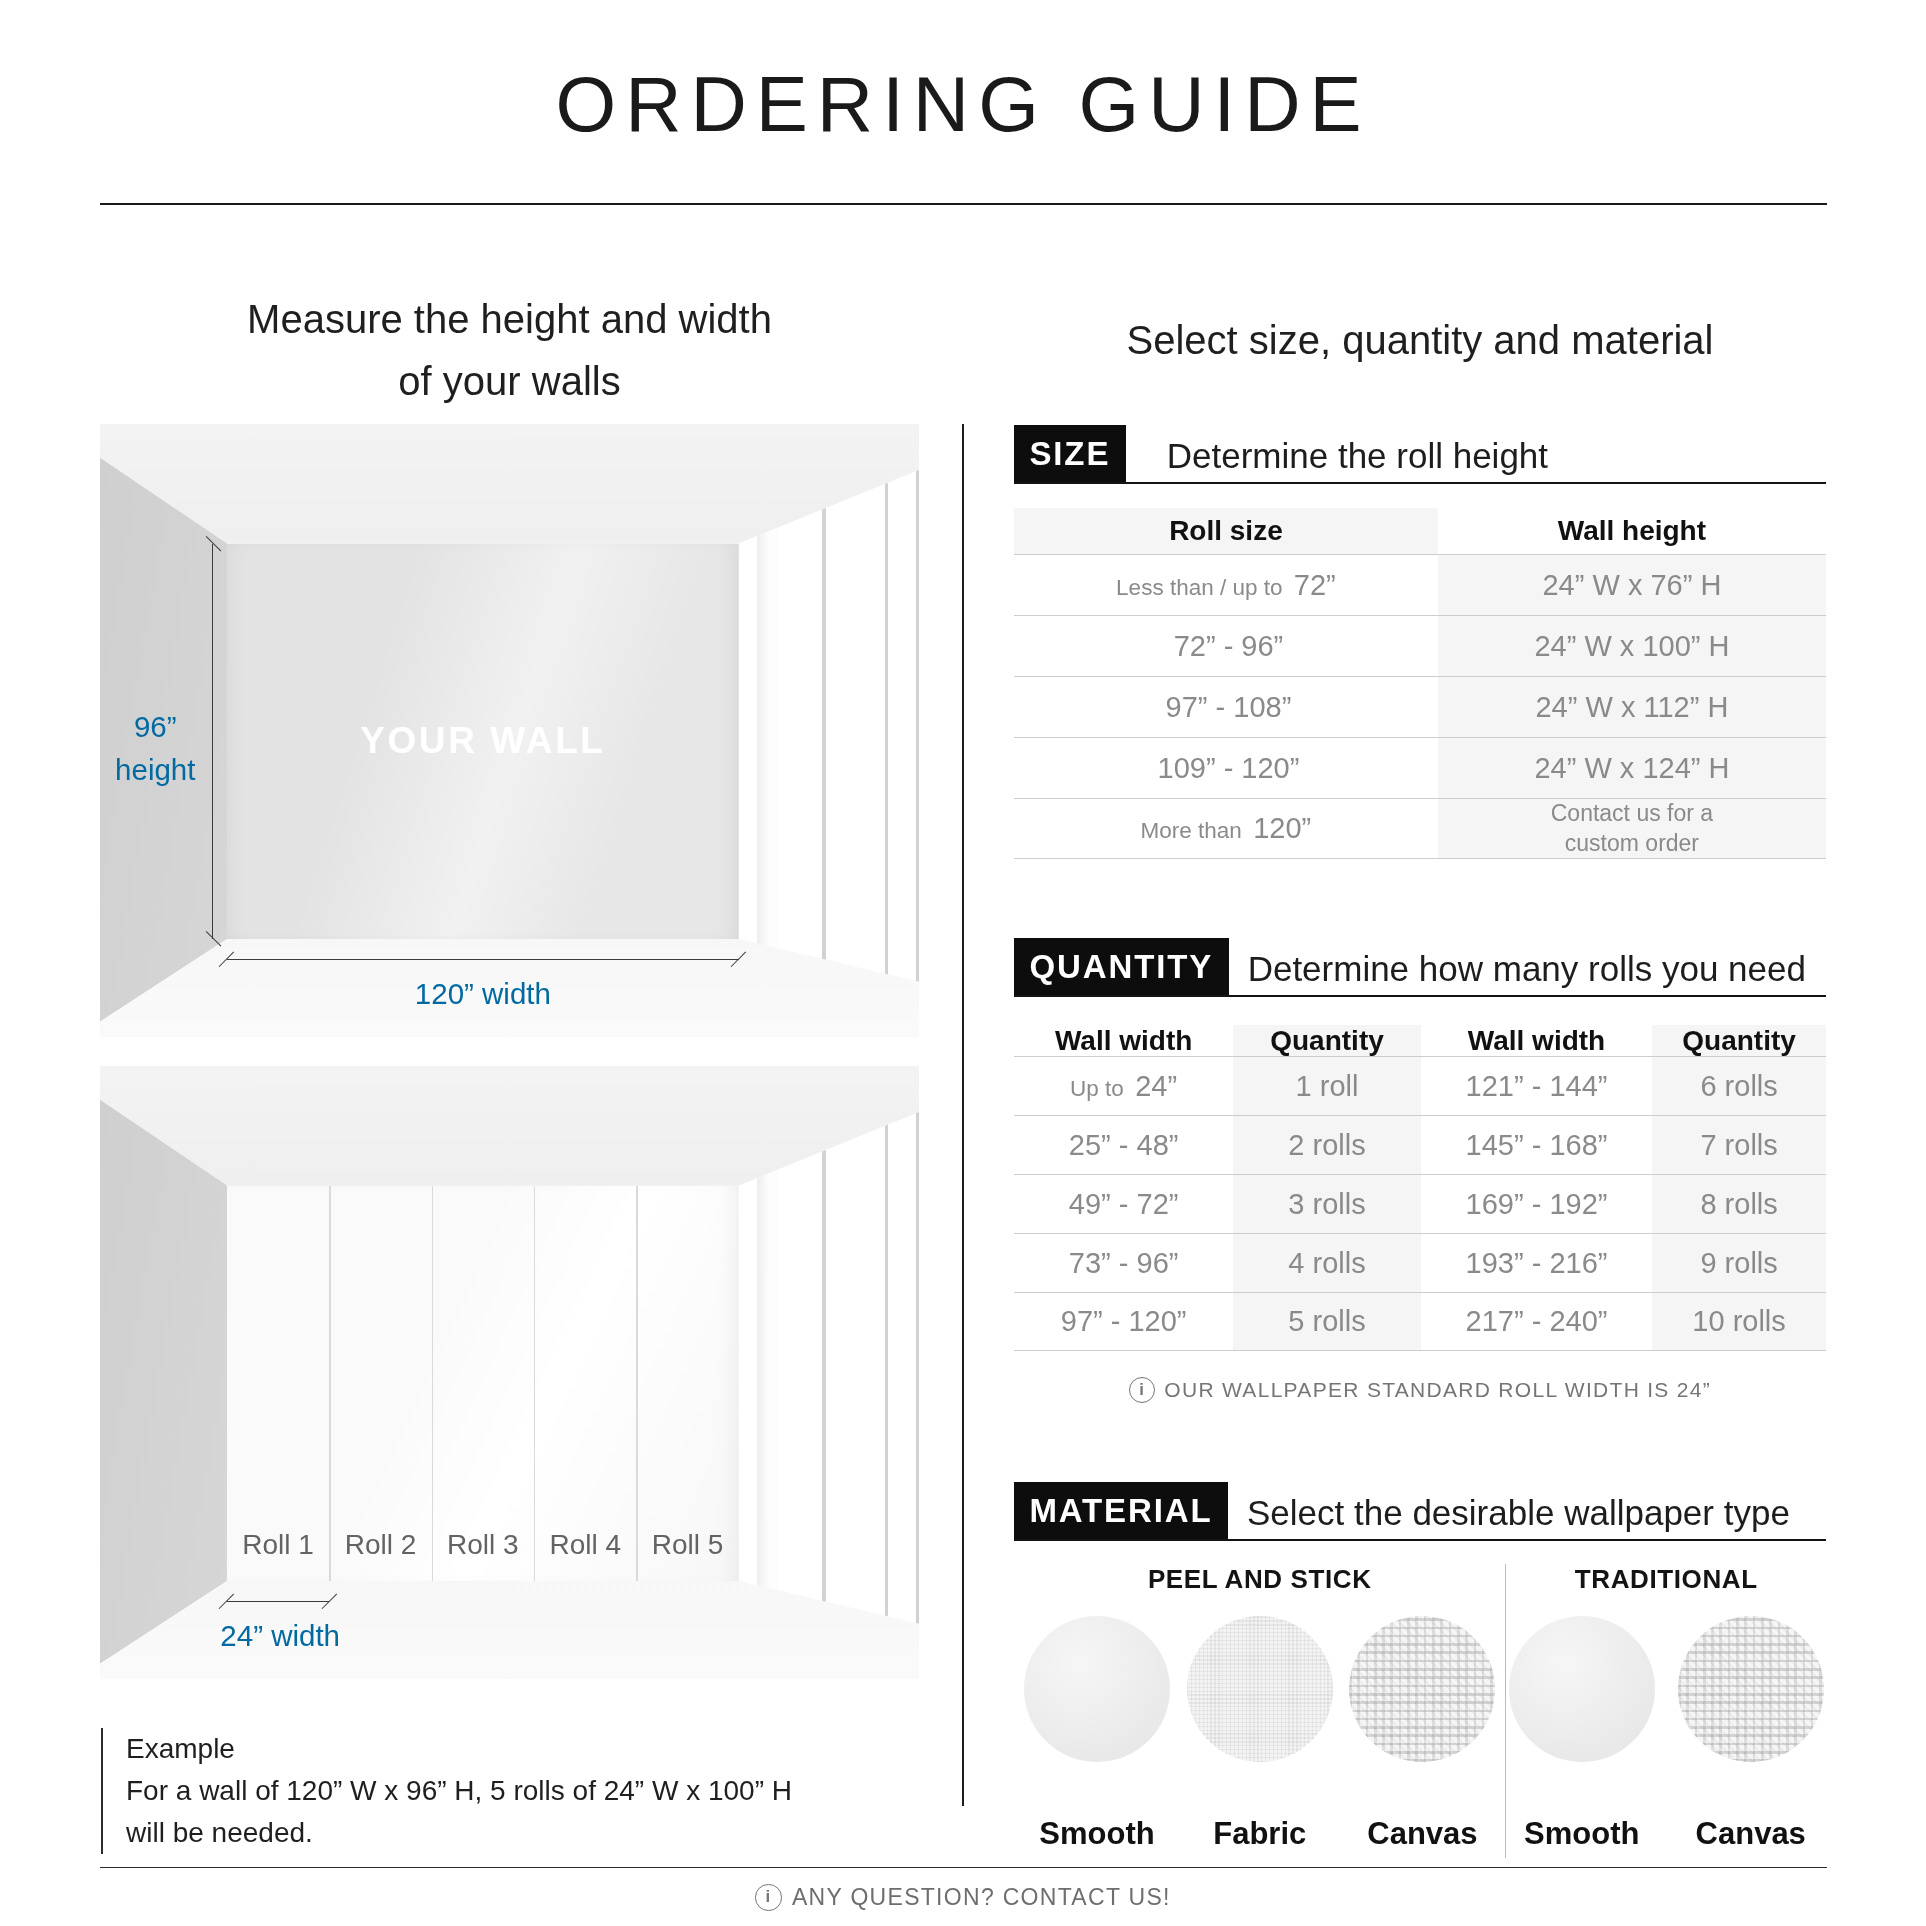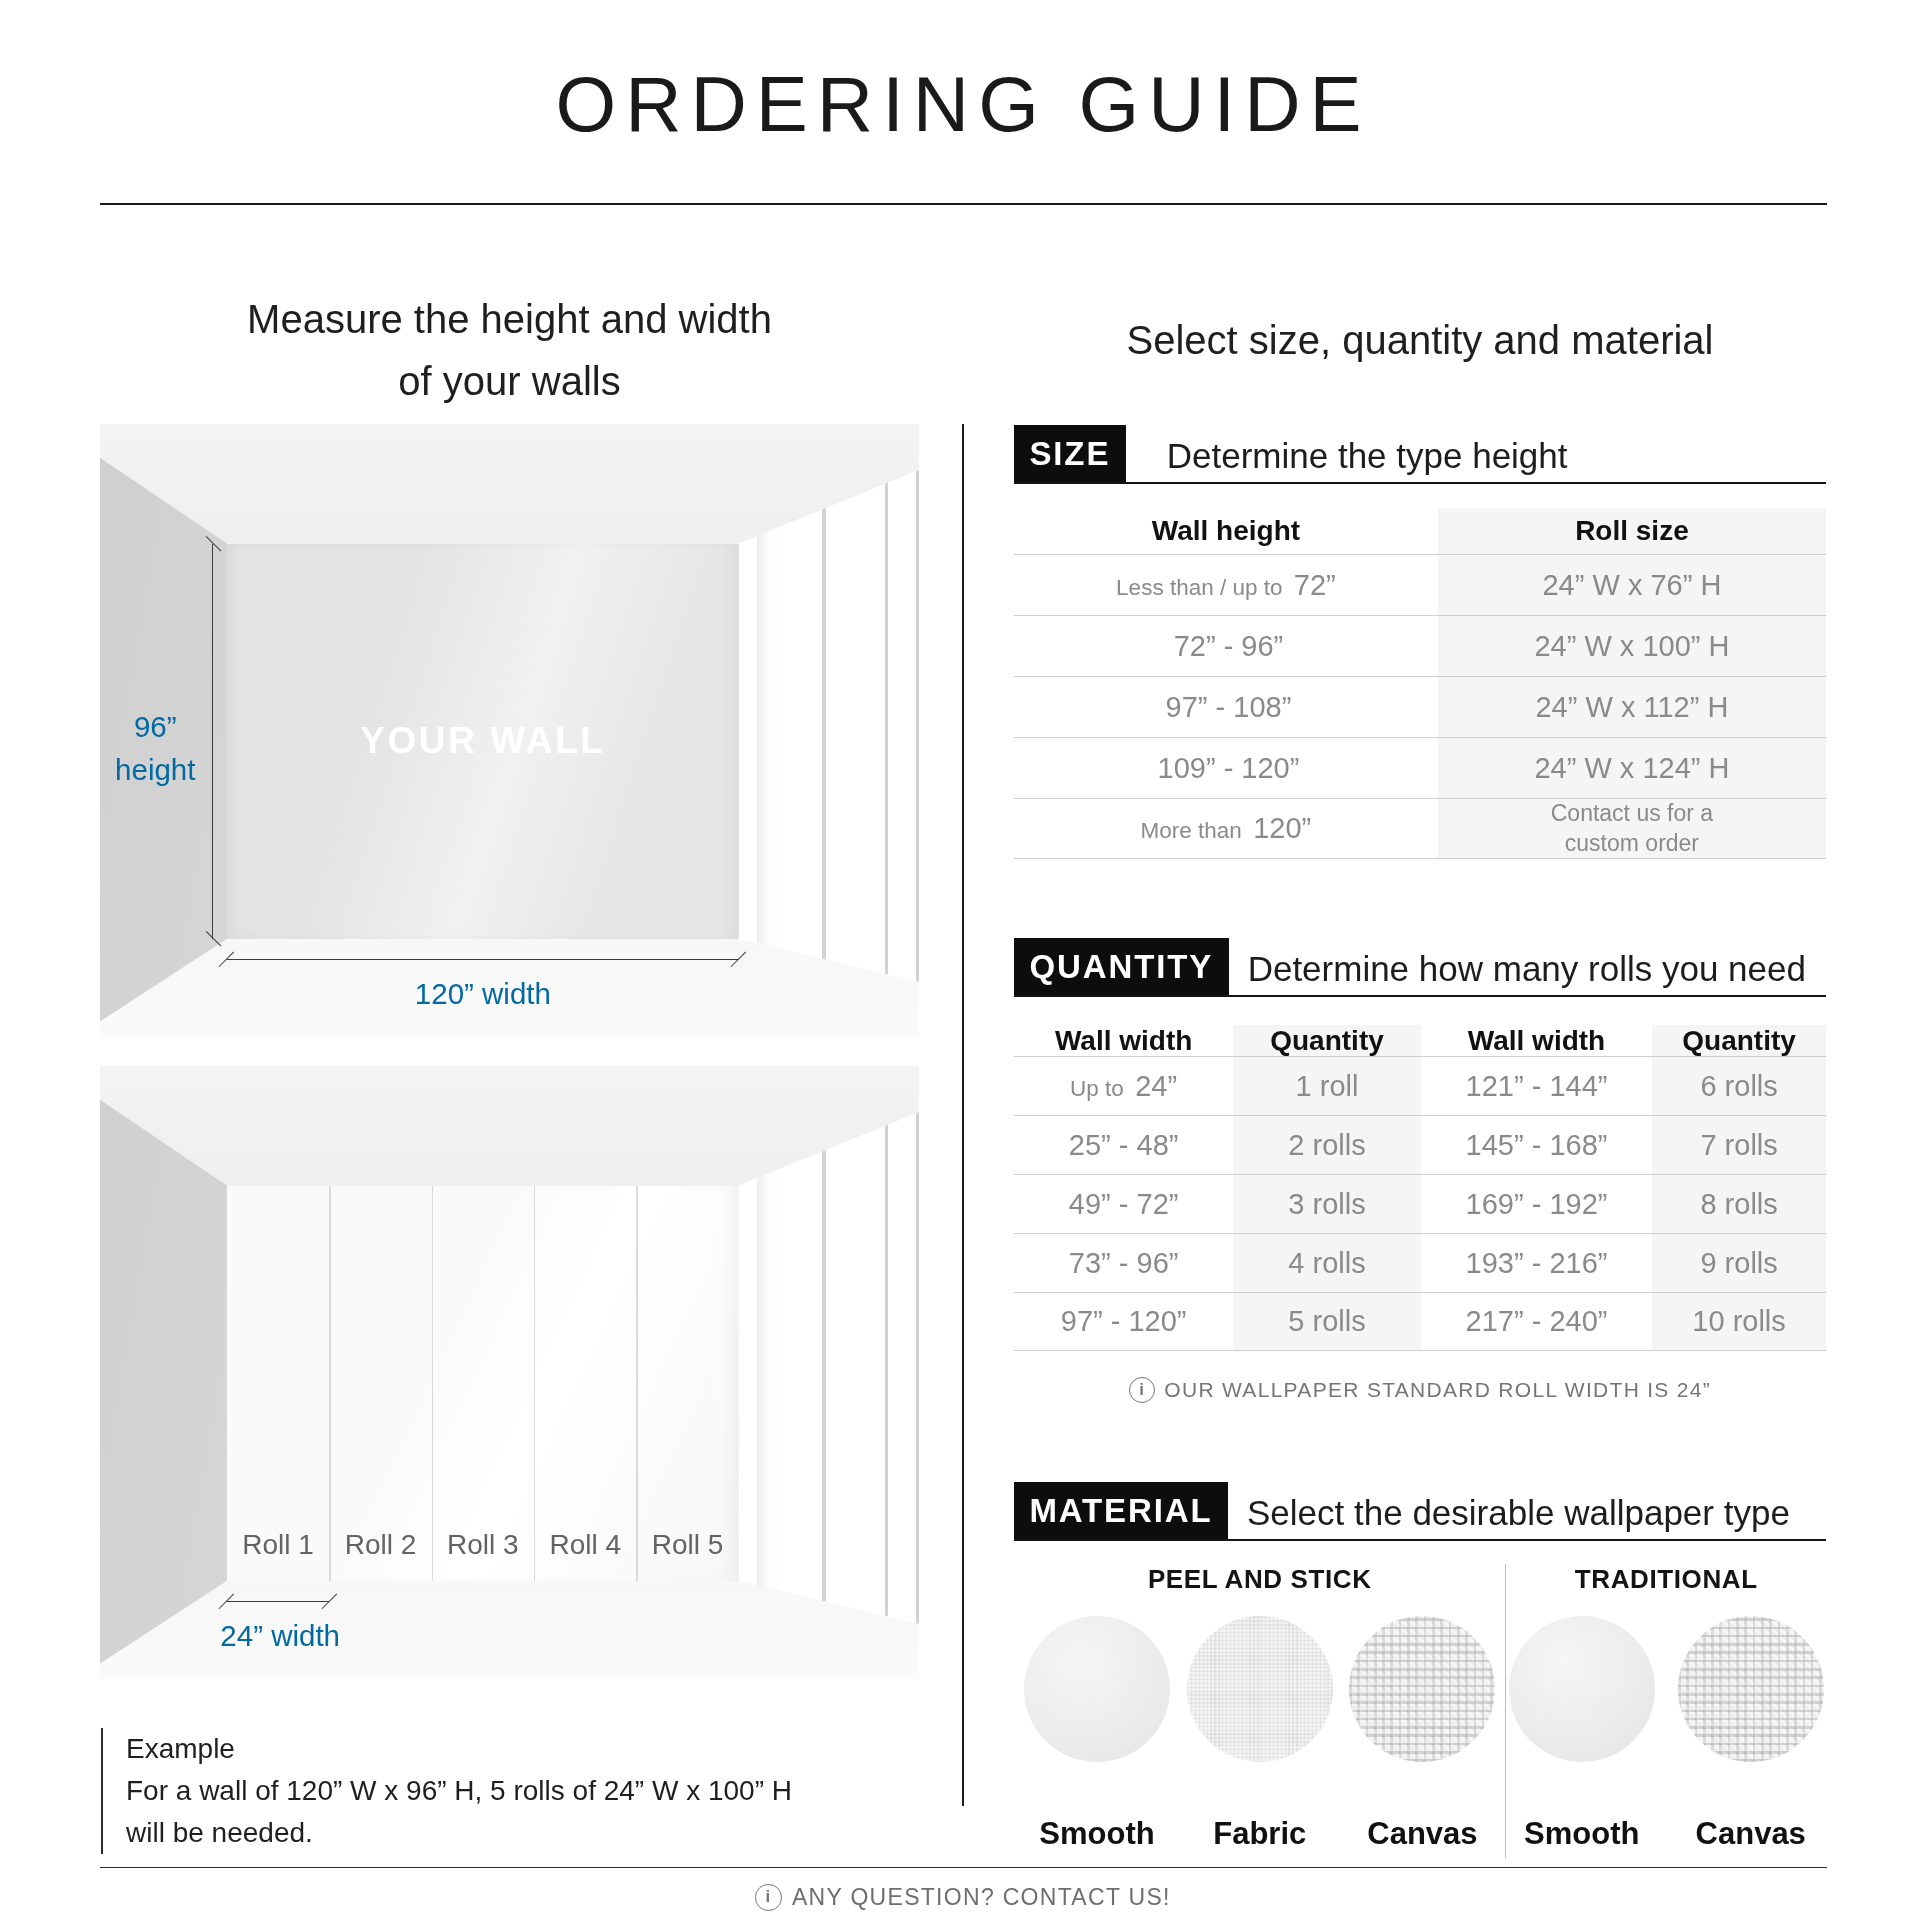--- a/index.html
+++ b/index.html
@@ -168,26 +168,26 @@
   <div>For a wall of 120” W x 96” H, 5 rolls of 24” W x 100” H</div>
   <div>will be needed.</div>
 </div>
 
 <div class="abs divider-v"></div>
 
 <div class="abs col-heading heading-right">Select size, quantity and material</div>
 
 <div class="abs sec-head head-size">
   <span class="badge">SIZE</span>
-  <span class="sec-title">Determine the type height</span>
+  <span class="sec-title">Determine the roll height</span>
 </div>
 
 <div class="abs tbl size-table">
+  <div class="cell head shade">Roll size</div>
   <div class="cell head">Wall height</div>
-  <div class="cell head shade">Roll size</div>
 
   <div class="cell body">
       <span class="line"><span class="pre">Less than / up to </span><span class="val">72”</span></span>
     </div>
   <div class="cell body shade">
       <span class="val">24” W x 76” H</span>
     </div>
 
   <div class="cell body">
       <span class="line"><span class="pre"></span><span class="val">72” - 96”</span></span>

